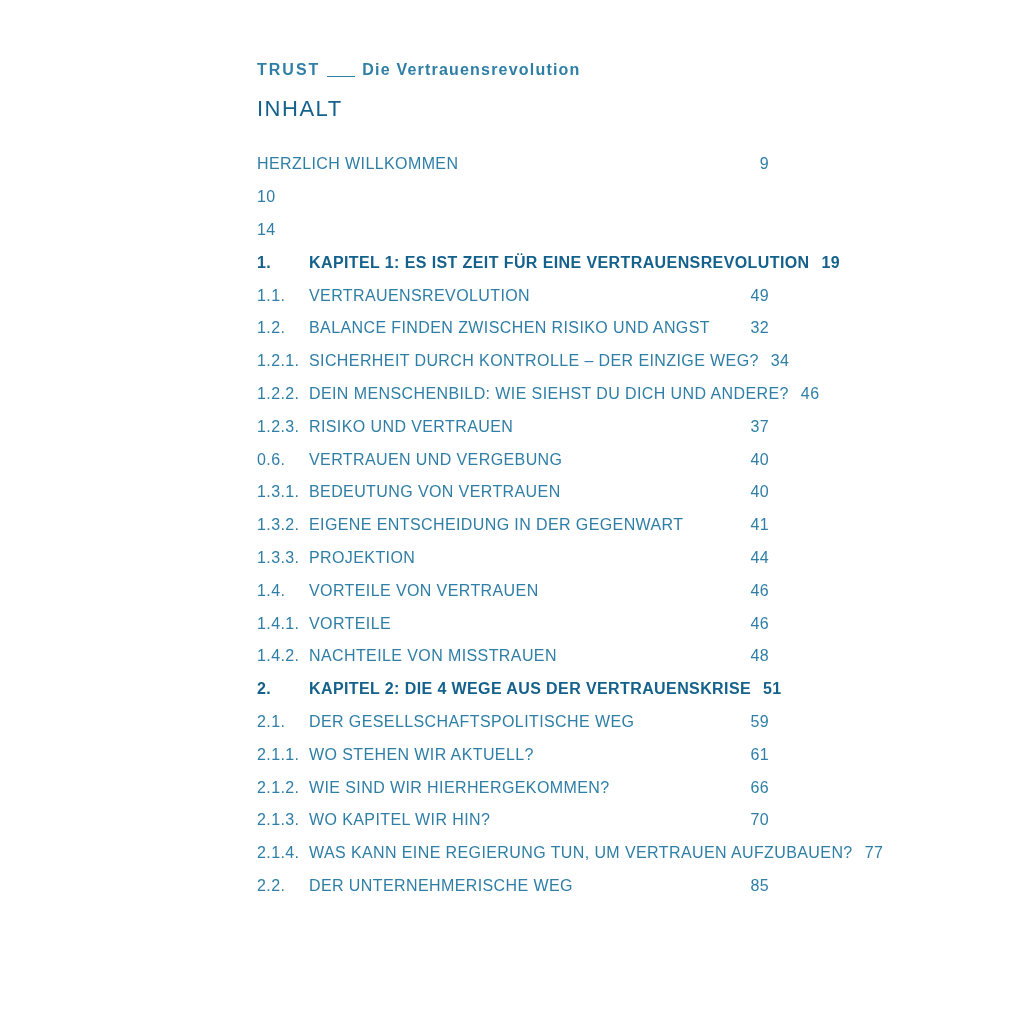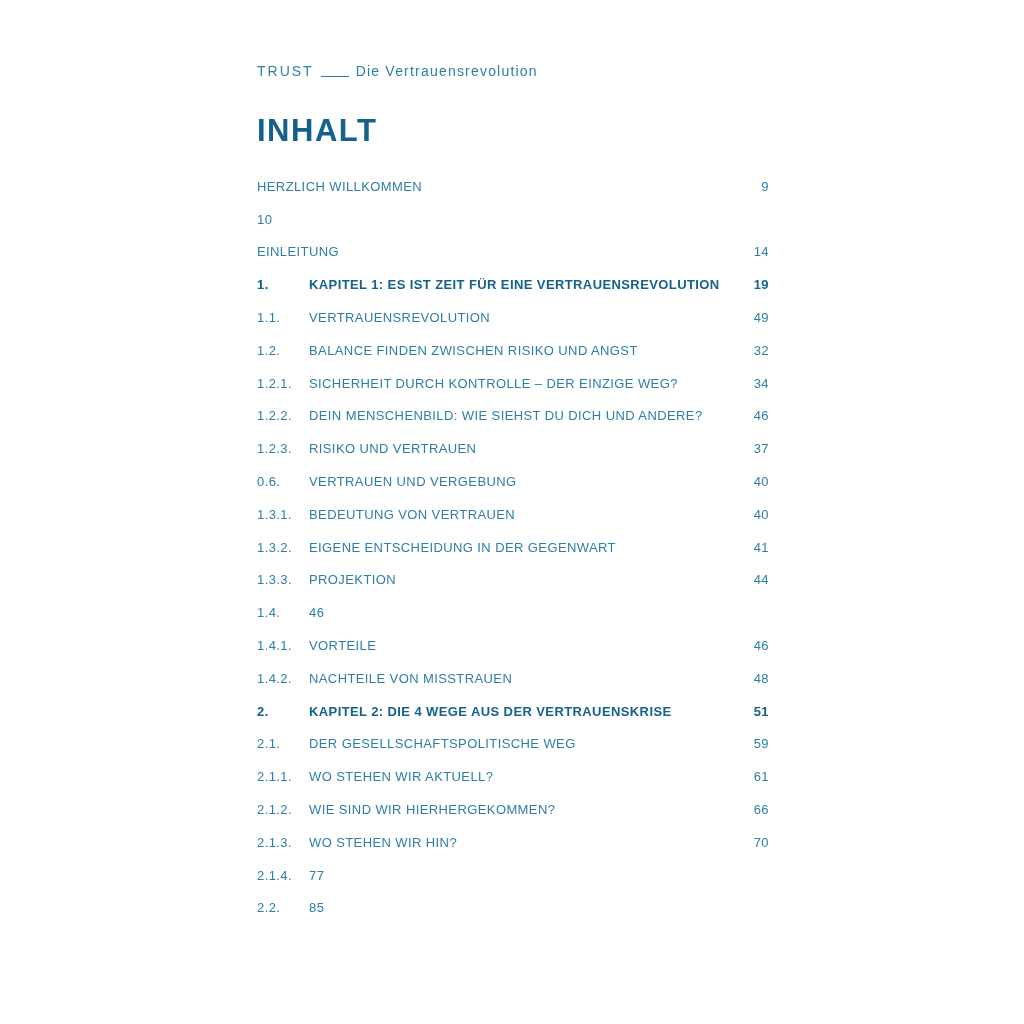--- a/index.html
+++ b/index.html
@@ -24,54 +24,55 @@
     overflow: hidden;
   }
   .content {
     position: absolute;
     left: 257px;
     top: 63px;
     width: 512px;
   }
   .book-header {
     display: flex;
-    align-items: flex-start;
+    align-items: flex-end;
     color: var(--accent);
-    font-size: 14px;
+    font-size: 16px;
     letter-spacing: 1.2px;
     height: 16px;
+    font-weight: bold;
   }
   .book-header .book-title-text {
     letter-spacing: 2px;
   }
   .header-line {
     display: inline-block;
     width: 28px;
     height: 1px;
     background: var(--accent);
     margin: 0 7px 2px 7px;
     align-self: flex-end;
   }
   .page-title {
-    margin-top: 34px;
+    margin-top: 12px;
     color: var(--accent-dark);
-    font-size: 31px;
-    font-weight: 700;
+    font-size: 22px;
+    font-weight: 400;
     letter-spacing: 1.5px;
     line-height: 36px;
   }
   .toc {
     margin-top: 21px;
   }
   .toc-row {
     display: flex;
     align-items: center;
     height: 32.8px;
     color: var(--accent);
-    font-size: 13px;
+    font-size: 16px;
     letter-spacing: 0.4px;
     font-weight: 400;
   }
   .toc-row.bold {
     color: var(--accent-dark);
     font-weight: 700;
   }
   .toc-num {
     flex: 0 0 52px;
     width: 52px;
@@ -102,21 +103,20 @@
 
     <div class="toc">
         <div class="toc-row">
           <span class="toc-label">HERZLICH WILLKOMMEN</span>
           <span class="toc-page">9</span>
         </div>
         <div class="toc-row">
           <span class="toc-page">10</span>
         </div>
         <div class="toc-row">
-          <span class="toc-label">EINLEITUNG</span>
           <span class="toc-page">14</span>
         </div>
         <div class="toc-row bold">
           <span class="toc-num">1.</span>
           <span class="toc-label">KAPITEL 1: ES IST ZEIT FÜR EINE VERTRAUENSREVOLUTION</span>
           <span class="toc-page">19</span>
         </div>
         <div class="toc-row">
           <span class="toc-num">1.1.</span>
           <span class="toc-label">VERTRAUENSREVOLUTION</span>
@@ -157,20 +157,21 @@
           <span class="toc-label">EIGENE ENTSCHEIDUNG IN DER GEGENWART</span>
           <span class="toc-page">41</span>
         </div>
         <div class="toc-row">
           <span class="toc-num">1.3.3.</span>
           <span class="toc-label">PROJEKTION</span>
           <span class="toc-page">44</span>
         </div>
         <div class="toc-row">
           <span class="toc-num">1.4.</span>
+          <span class="toc-label">VORTEILE VON VERTRAUEN</span>
           <span class="toc-page">46</span>
         </div>
         <div class="toc-row">
           <span class="toc-num">1.4.1.</span>
           <span class="toc-label">VORTEILE</span>
           <span class="toc-page">46</span>
         </div>
         <div class="toc-row">
           <span class="toc-num">1.4.2.</span>
           <span class="toc-label">NACHTEILE VON MISSTRAUEN</span>
@@ -191,27 +192,29 @@
           <span class="toc-label">WO STEHEN WIR AKTUELL?</span>
           <span class="toc-page">61</span>
         </div>
         <div class="toc-row">
           <span class="toc-num">2.1.2.</span>
           <span class="toc-label">WIE SIND WIR HIERHERGEKOMMEN?</span>
           <span class="toc-page">66</span>
         </div>
         <div class="toc-row">
           <span class="toc-num">2.1.3.</span>
-          <span class="toc-label">WO STEHEN WIR HIN?</span>
+          <span class="toc-label">WO KAPITEL WIR HIN?</span>
           <span class="toc-page">70</span>
         </div>
         <div class="toc-row">
           <span class="toc-num">2.1.4.</span>
+          <span class="toc-label">WAS KANN EINE REGIERUNG TUN, UM VERTRAUEN AUFZUBAUEN?</span>
           <span class="toc-page">77</span>
         </div>
         <div class="toc-row">
           <span class="toc-num">2.2.</span>
+          <span class="toc-label">DER UNTERNEHMERISCHE WEG</span>
           <span class="toc-page">85</span>
         </div>
       </div>
 
   </div>
 </div>
 
 </body></html>

